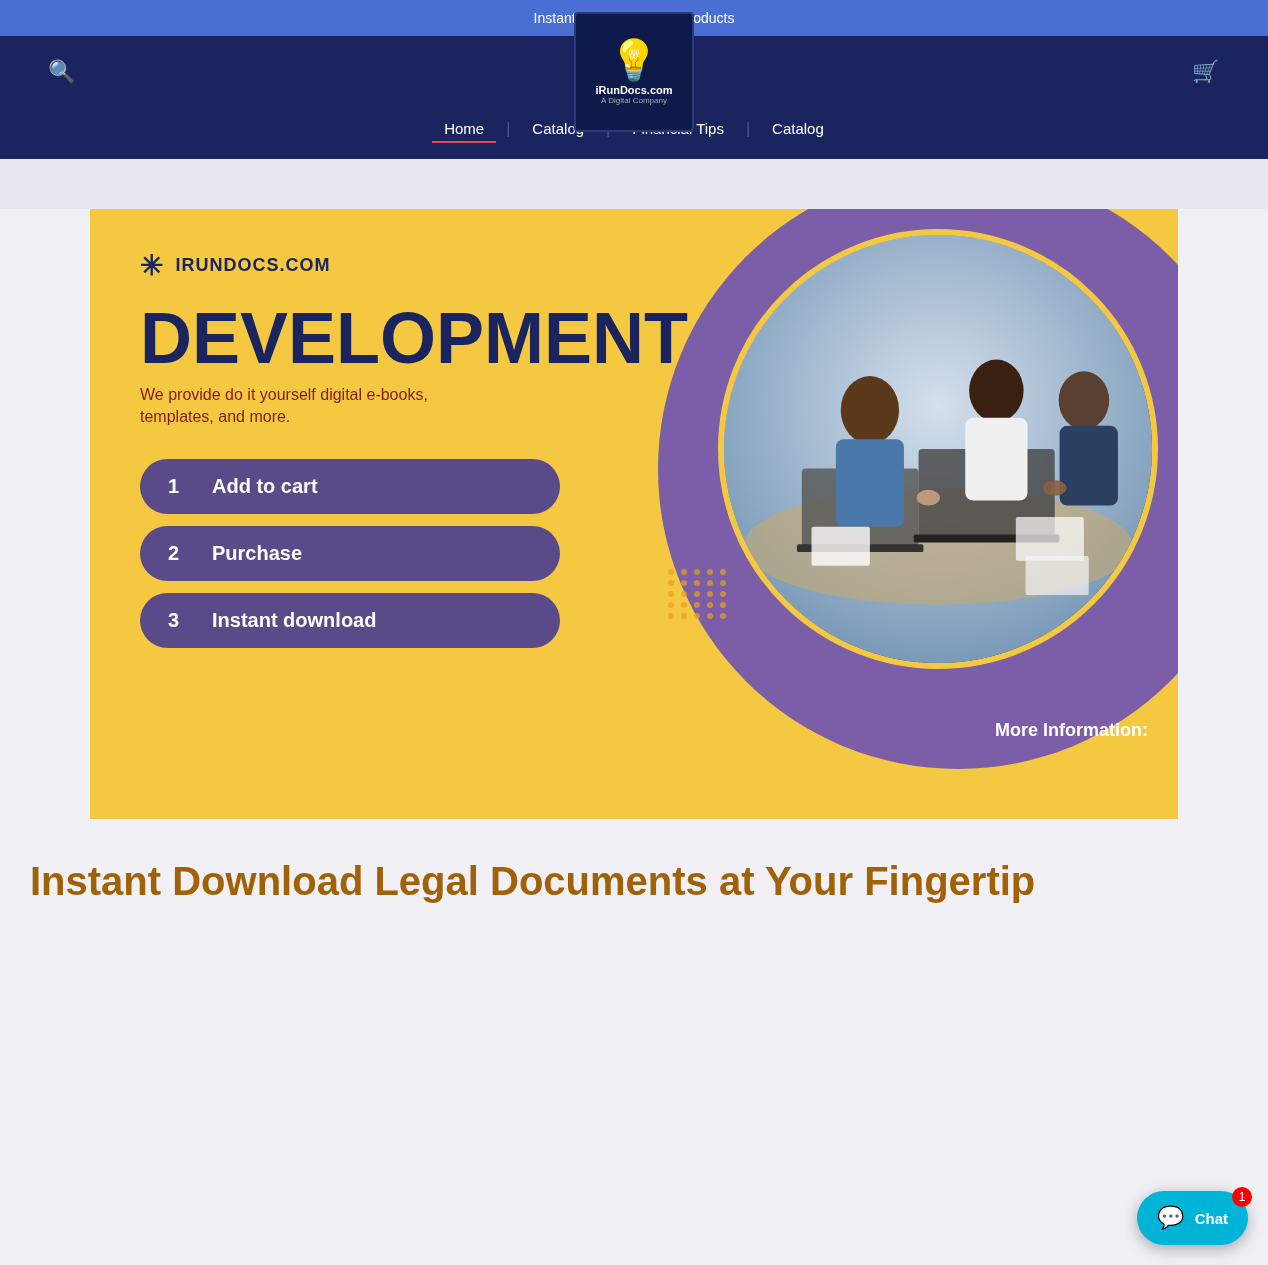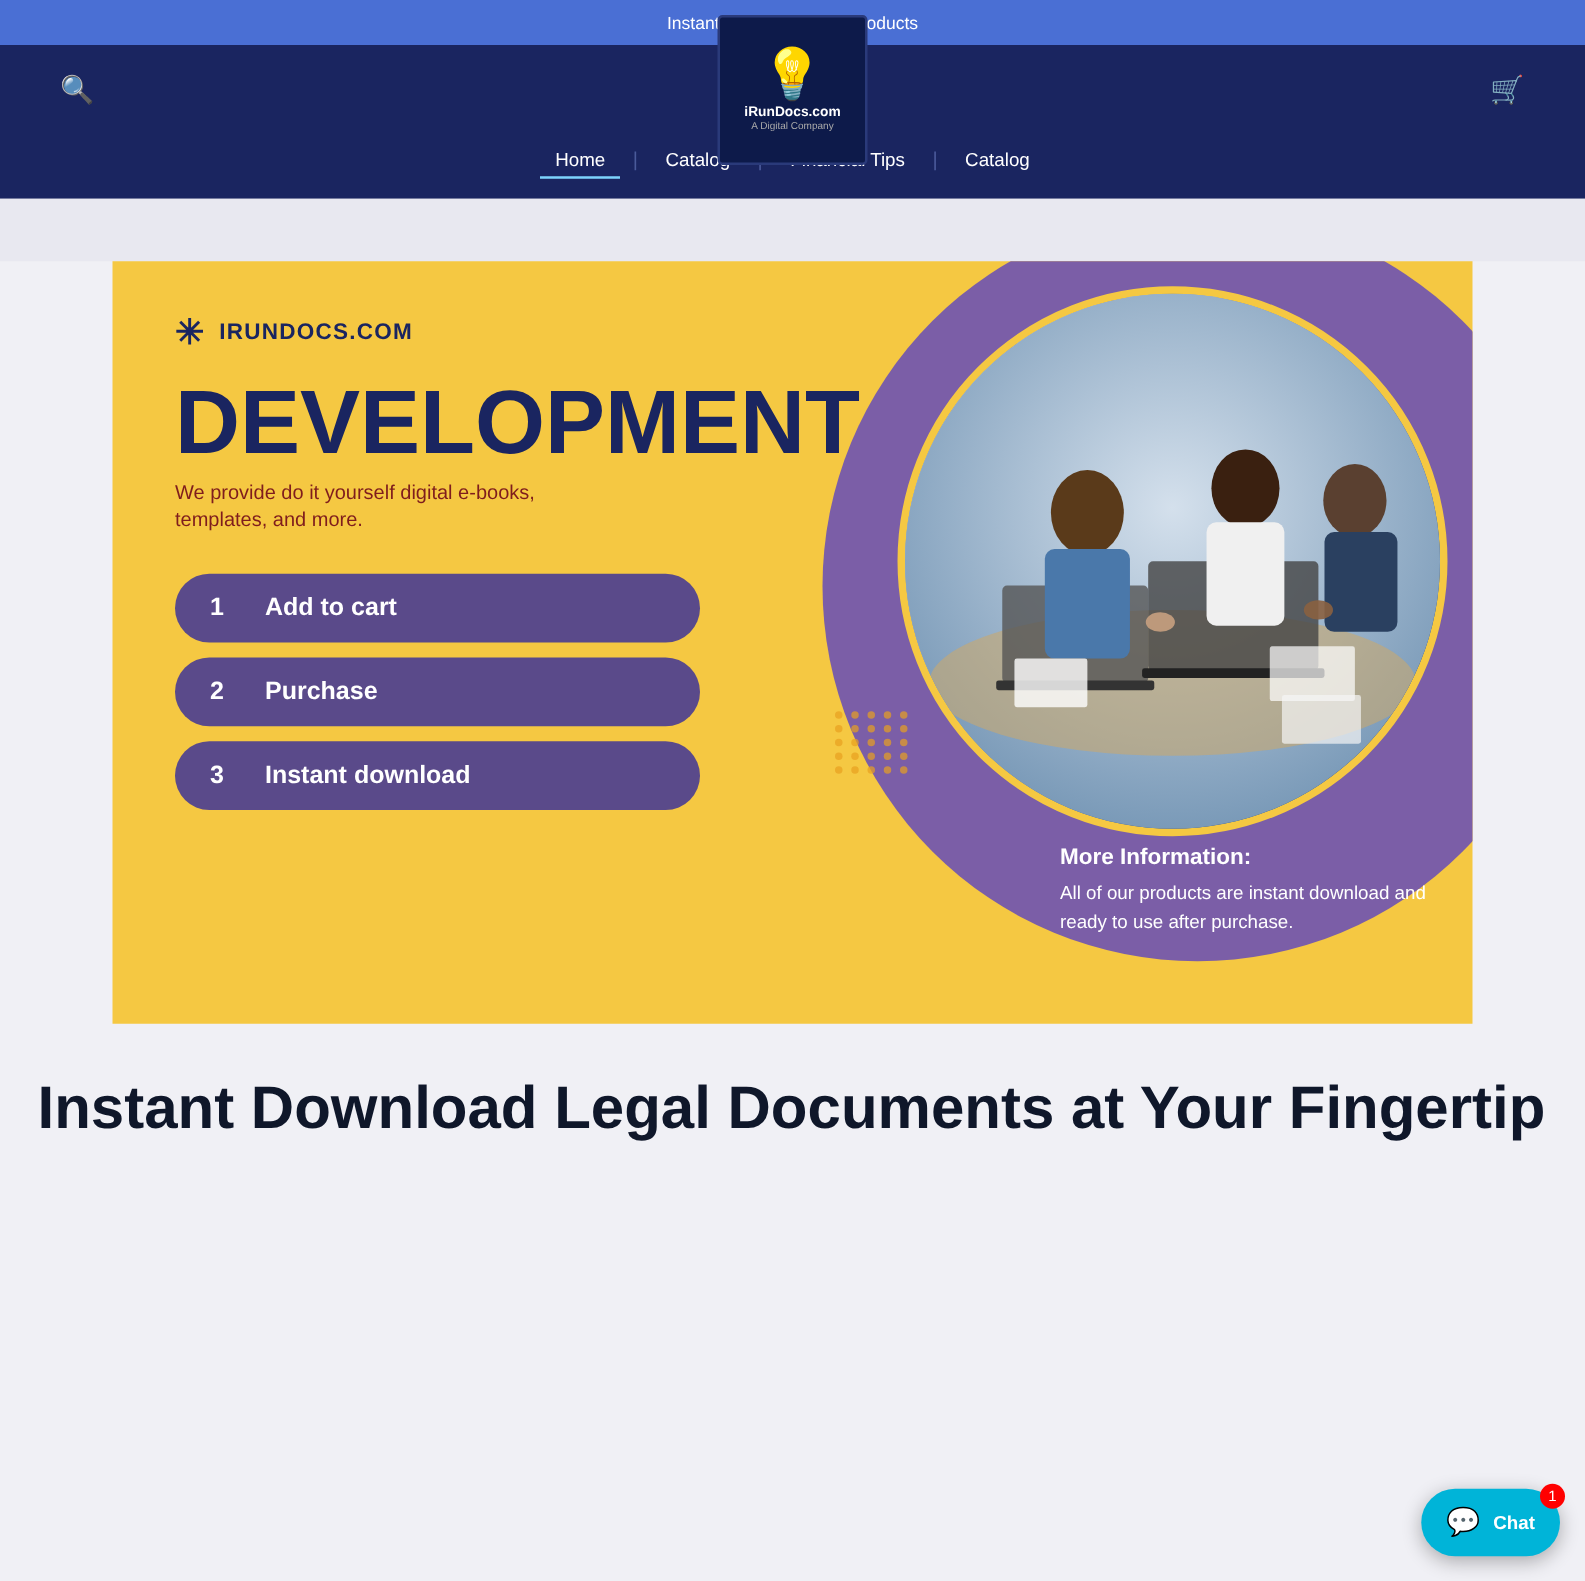--- a/index.html
+++ b/index.html
@@ -87,21 +87,21 @@
       gap: 10px;
     }
     .nav-item {
       color: white;
       text-decoration: none;
       font-size: 15px;
       padding: 4px 12px;
       cursor: pointer;
     }
     .nav-item.active {
-      border-bottom: 2px solid #7dd3fc;
+      border-bottom: 2px solid #ef4444;
     }
     .nav-divider {
       color: #4a5a9a;
       padding: 4px 0;
     }
 
     
     .spacer {
       background: #e8e8f0;
       height: 50px;
@@ -267,23 +267,23 @@
       border-radius: 50%;
       opacity: 0.7;
     }
 
     
     .bottom-section {
       background: #f0f0f5;
       padding: 40px 20px;
     }
     .bottom-title {
-      font-size: 48px;
-      font-weight: bold;
-      color: #0f172a;
+      font-size: 40px;
+      font-weight: bold;
+      color: #a16207;
       padding-left: 10px;
     }
 
     
     .chat-widget {
       position: fixed;
       bottom: 20px;
       right: 20px;
       background: #00b4d8;
       border-radius: 30px;
@@ -456,21 +456,20 @@
         <div class="dot"></div>
           <div class="dot"></div>
           <div class="dot"></div>
           <div class="dot"></div>
           <div class="dot"></div>
       </div>
     </div>
 
     <div class="more-info-box">
       <div class="more-info-title">More Information:</div>
-      <div class="more-info-text">All of our products are instant download and ready to use after purchase.</div>
     </div>
   </div>
 </div>
 
 <div class="bottom-section">
   <h2 class="bottom-title">Instant Download Legal Documents at Your Fingertip</h2>
 </div>
 
 <div class="chat-widget">
   <span class="chat-icon">💬</span>

